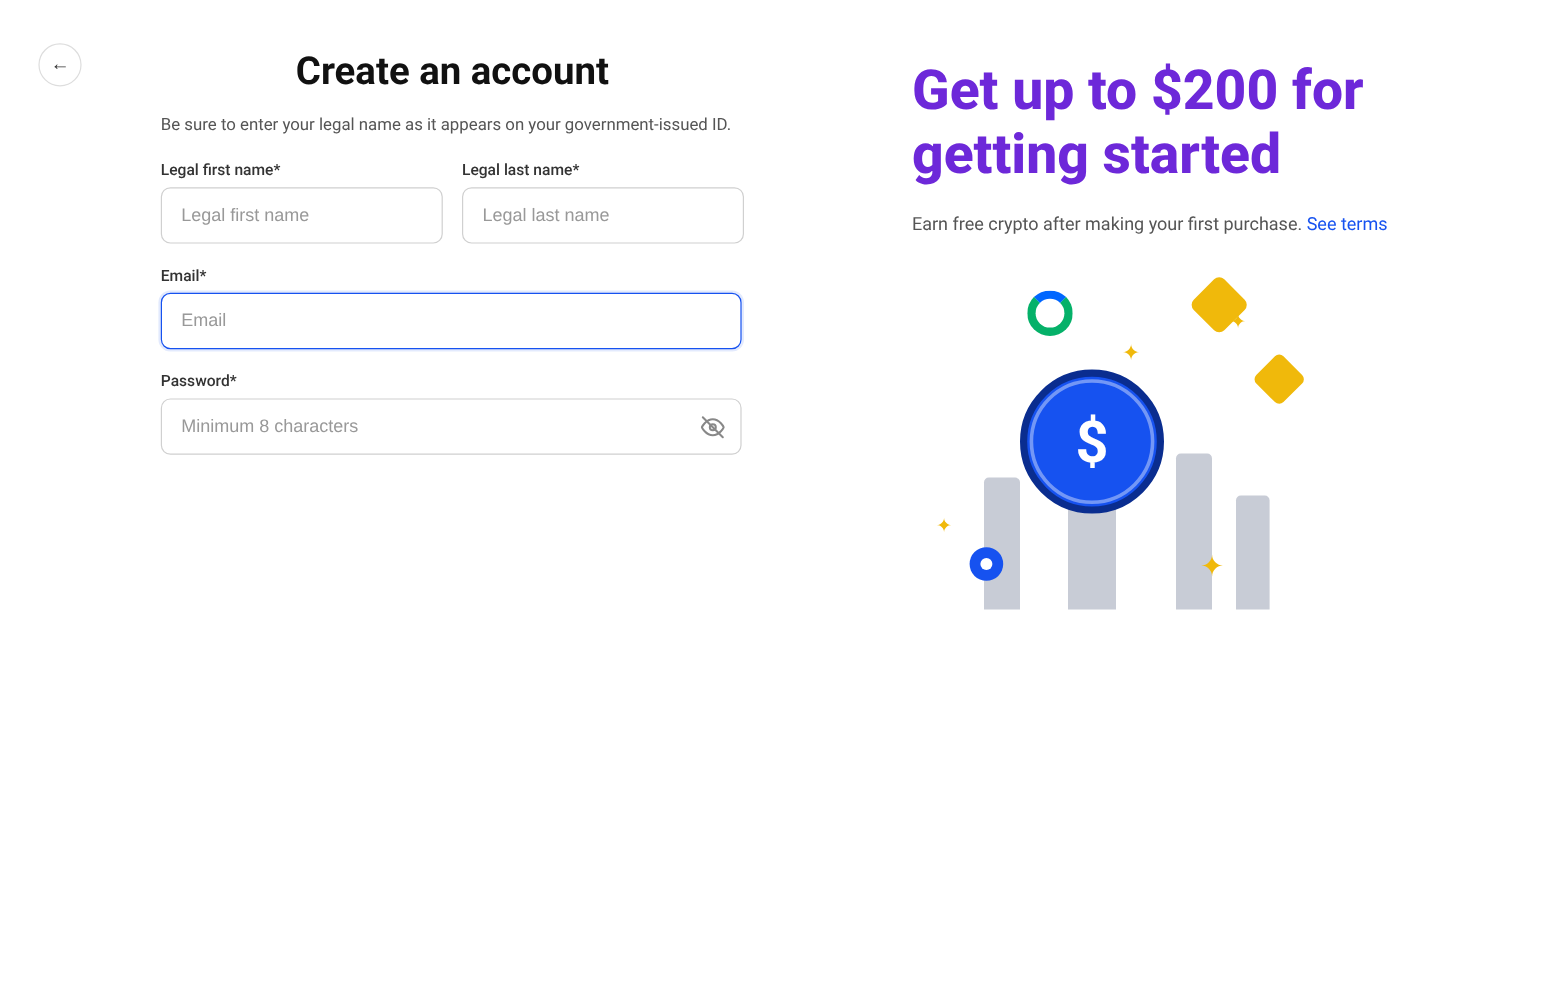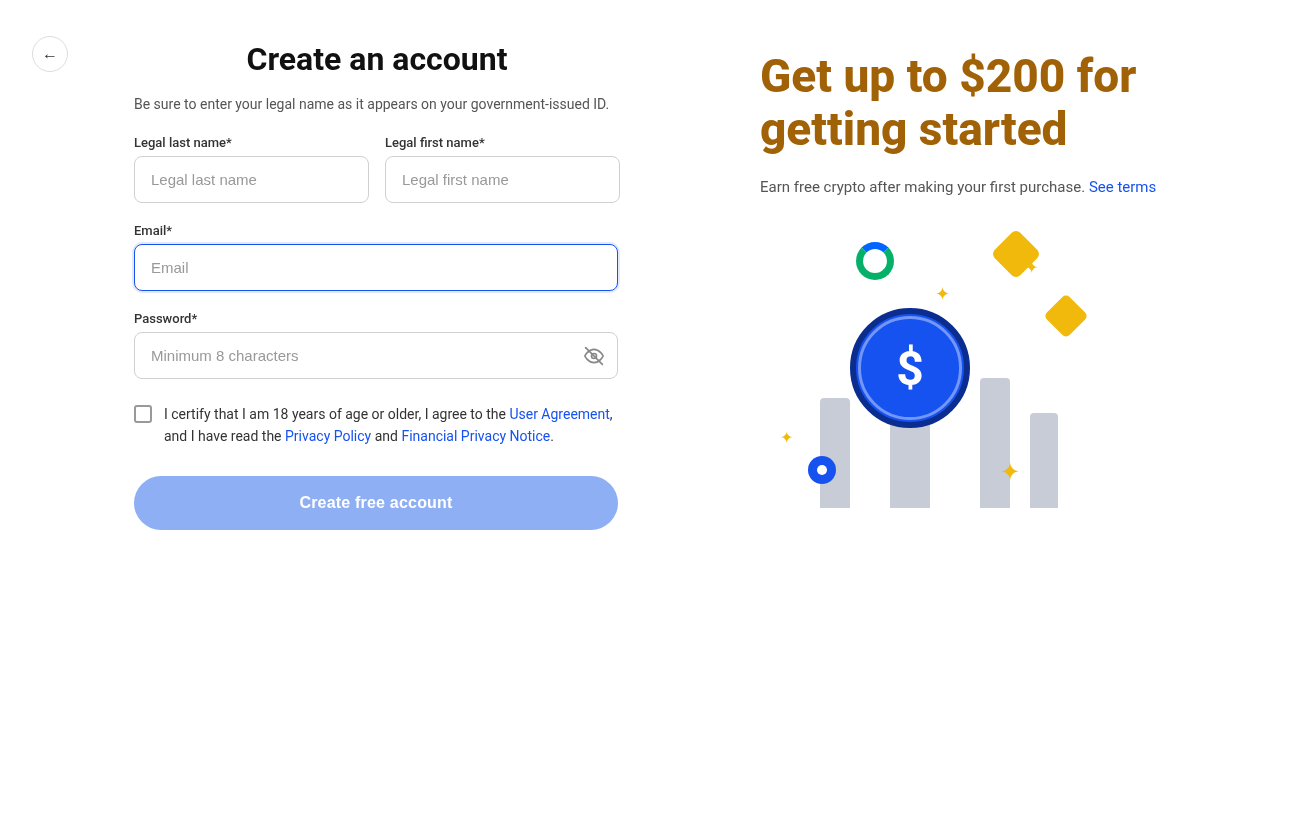--- a/index.html
+++ b/index.html
@@ -214,21 +214,21 @@
 
     .disclosure a {
       color: #1652f0;
       text-decoration: none;
     }
 
     
     .promo-title {
       font-size: 46px;
       font-weight: 800;
-      color: #a16207;
+      color: #6d28d9;
       line-height: 1.15;
       margin-bottom: 20px;
     }
 
     .promo-subtitle {
       font-size: 15px;
       color: #555;
       line-height: 1.5;
       margin-bottom: 10px;
     }
@@ -363,26 +363,26 @@
   <button class="back-button">
     <span class="back-arrow">←</span>
   </button>
 
   <div class="form-content">
     <h1 class="page-title">Create an account</h1>
     <p class="subtitle">Be sure to enter your legal name as it appears on your government-issued ID.</p>
 
     <div class="form-row">
       <div class="form-group">
+        <label>Legal first name*</label>
+        <input type="text" placeholder="Legal first name" style="">
+      </div>
+      <div class="form-group">
         <label>Legal last name*</label>
         <input type="text" placeholder="Legal last name" style="">
-      </div>
-      <div class="form-group">
-        <label>Legal first name*</label>
-        <input type="text" placeholder="Legal first name" style="">
       </div>
     </div>
 
     <div class="form-group full" style="margin-bottom:20px;">
       <label>Email*</label>
       <input type="email" class="email-input" placeholder="Email" style="">
     </div>
 
     <div class="form-group full" style="margin-bottom:24px;">
       <label>Password*</label>
@@ -391,28 +391,21 @@
         <span class="eye-icon">
           <svg width="20" height="20" viewBox="0 0 24 24" fill="none" stroke="#888" stroke-width="2" stroke-linecap="round" stroke-linejoin="round">
             <path d="M1 12s4-8 11-8 11 8 11 8-4 8-11 8-11-8-11-8z"></path>
             <circle cx="12" cy="12" r="3"></circle>
             <line x1="2" y1="2" x2="22" y2="22" stroke="#888" stroke-width="2"></line>
           </svg>
         </span>
       </div>
     </div>
 
-    <div class="checkbox-section">
-      <div class="checkbox-box"></div>
-      <div class="checkbox-text">
-        <span>I certify that I am 18 years of age or older, I agree to the </span><a href="#">User Agreement</a><span>, and I have read the </span><a href="#">Privacy Policy</a><span> and </span><a href="#">Financial Privacy Notice</a><span>.</span>
-      </div>
-    </div>
-
-    <button class="create-btn">Create free account</button>
+
 
 
   </div>
 </div>
 
 <div class="right-panel">
   <h2 class="promo-title">Get up to $200 for getting started</h2>
   <p class="promo-subtitle">
     <span>Earn free crypto after making your first purchase. </span><a href="#">See terms</a>
   </p>

